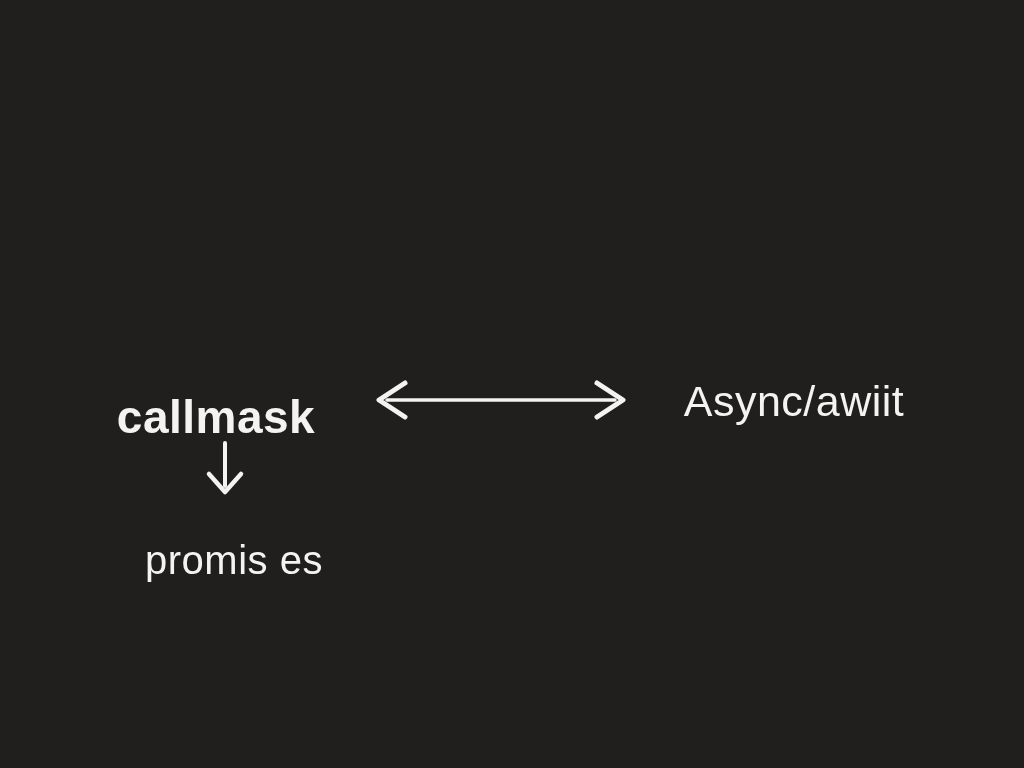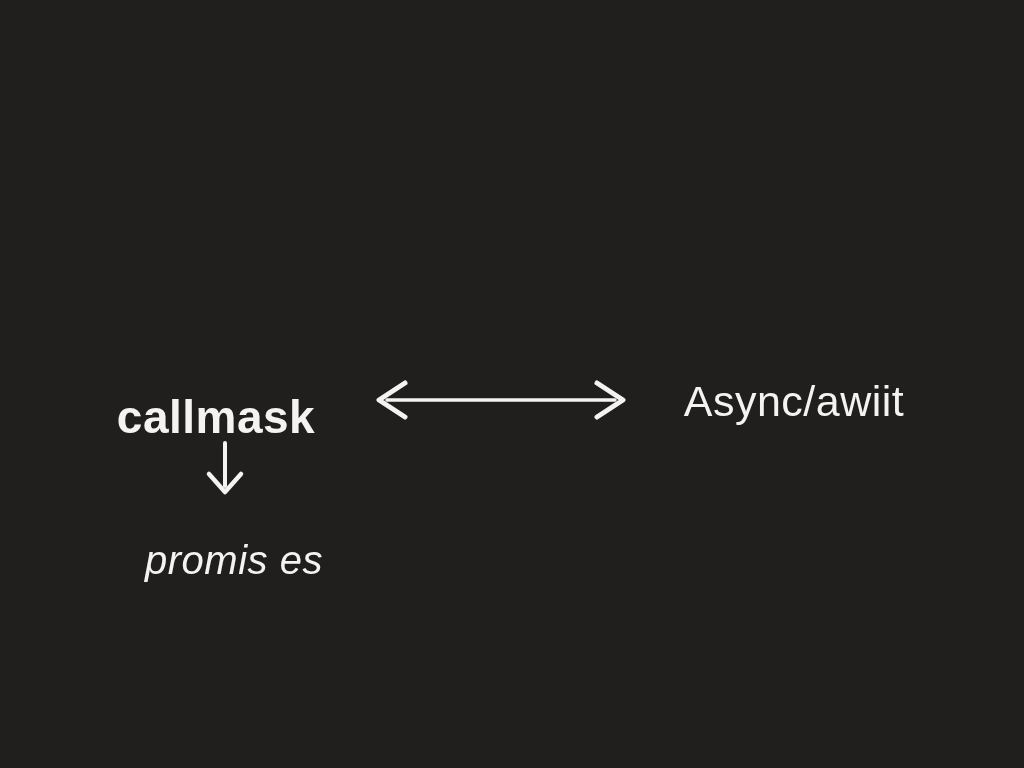--- a/index.html
+++ b/index.html
@@ -36,21 +36,20 @@
     left: 794px;
     top: 401px;
     font-size: 43px;
     font-weight: 400;
   }
   .node-bottom {
     left: 234px;
     top: 560px;
     font-size: 40px;
     font-weight: 400;
-    font-style: italic;
   }
   .h-arrow {
     position: absolute;
     left: 371px;
     top: 378px;
   }
   .v-arrow {
     position: absolute;
     left: 203px;
     top: 438px;

